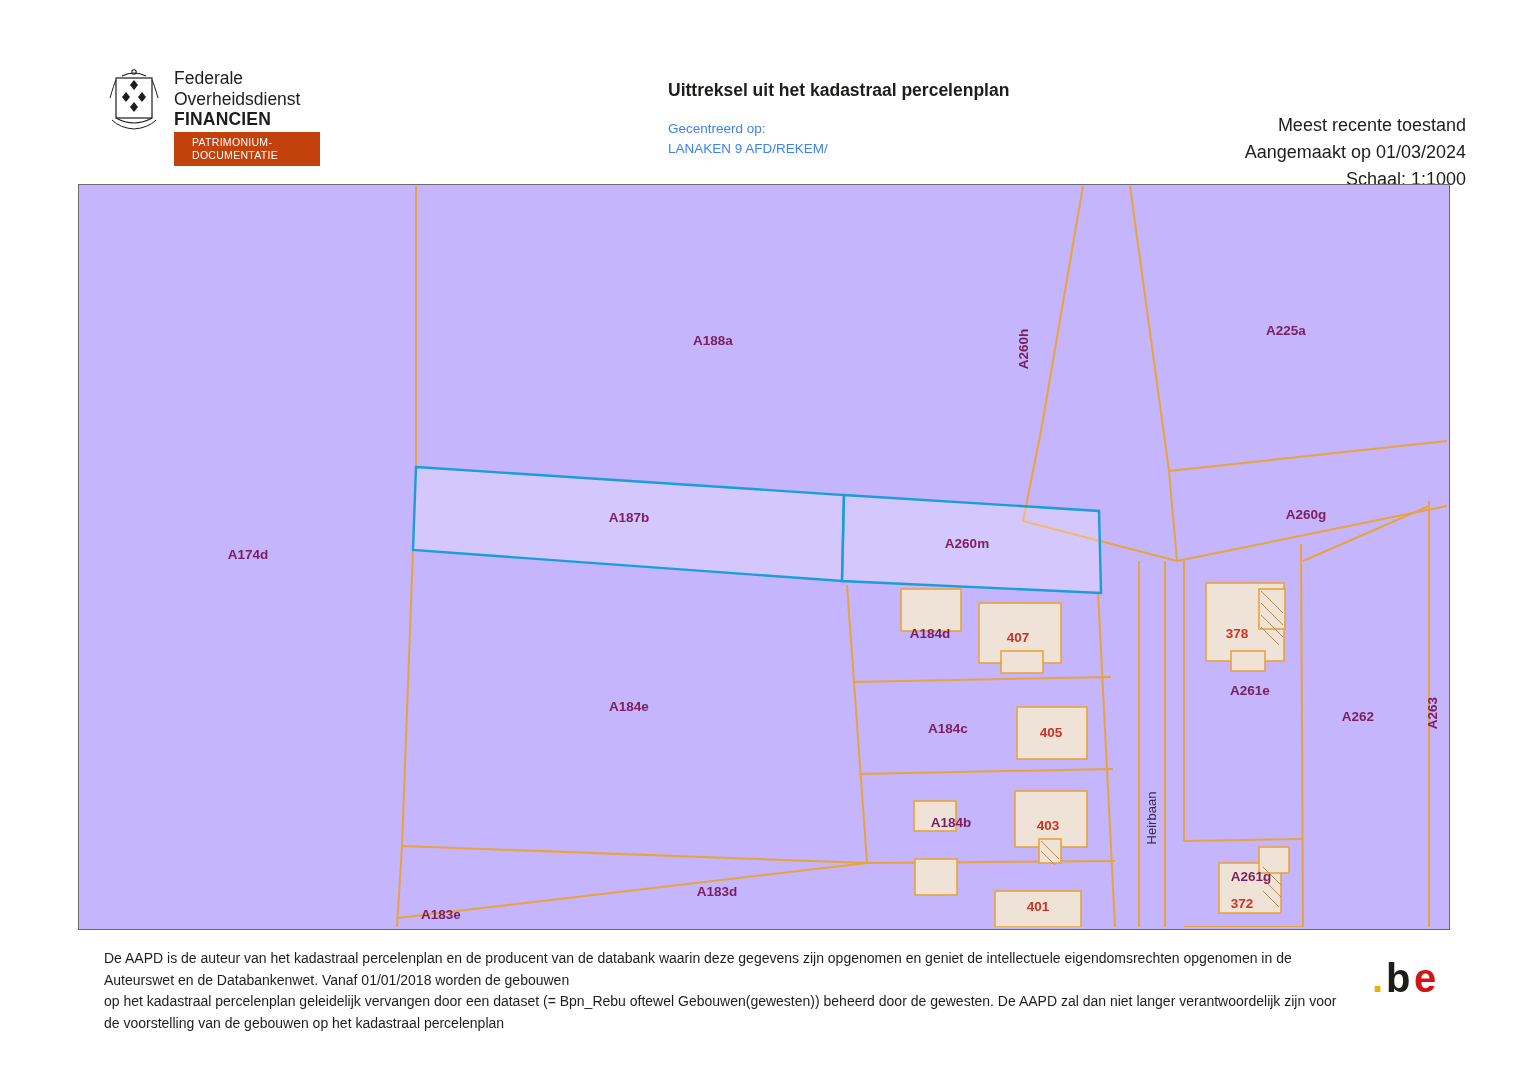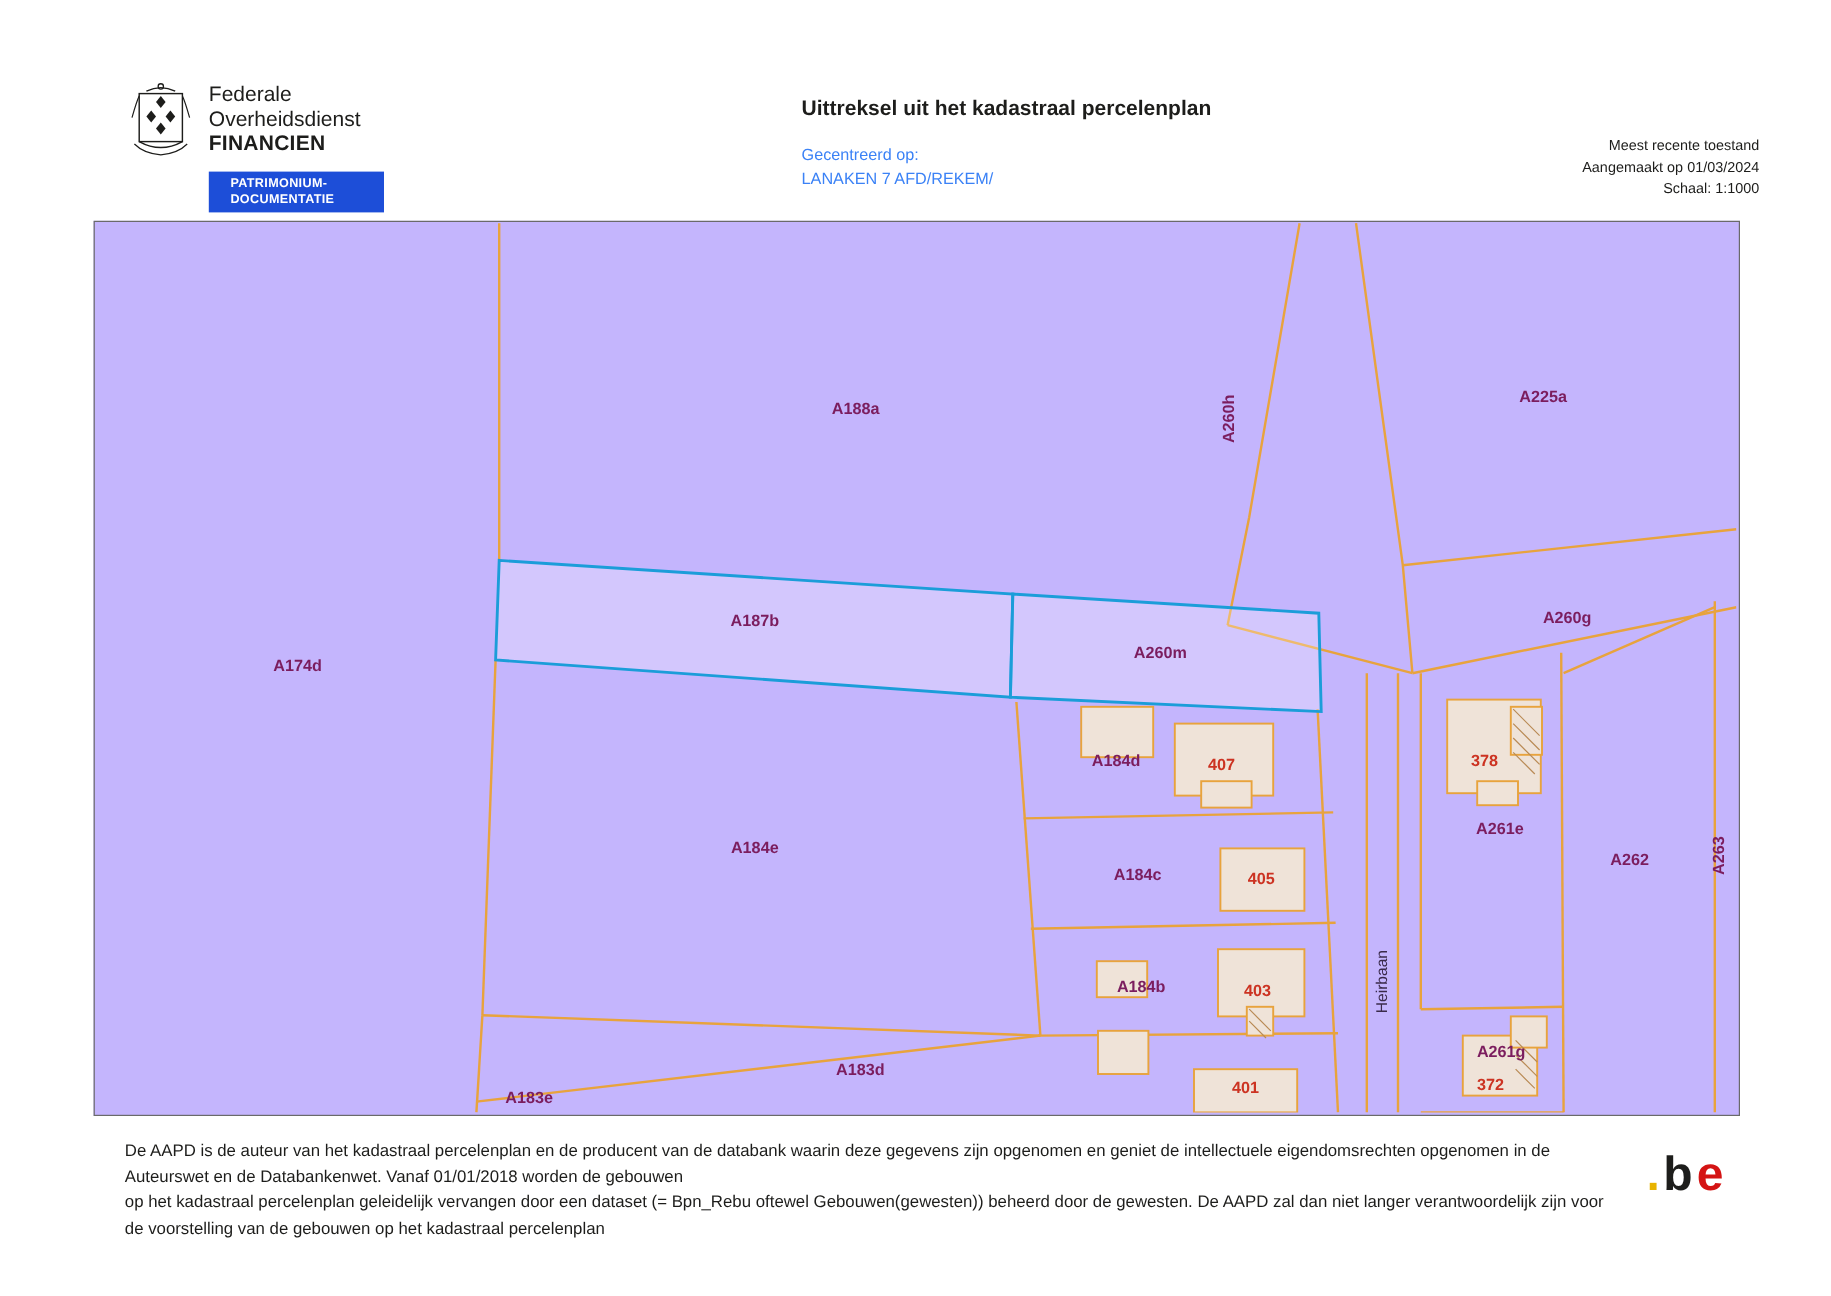--- a/index.html
+++ b/index.html
@@ -40,24 +40,24 @@
   .fod-text {
     line-height: 1.18;
     font-size: 17.5px;
     color: #1d1d1b;
   }
   .fod-text .bold {
     font-weight: bold;
     letter-spacing: .2px;
   }
   .patrimonium {
-    margin-top: 13px;
-    background: #1d4ed8;
+    margin-top: 2px;
+    background: #c2410c;
     color: #ffffff;
-    font-weight: bold;
+    font-weight: normal;
     font-size: 10.5px;
     line-height: 1.25;
     letter-spacing: .3px;
     padding: 4px 8px 4px 18px;
     width: 120px;
   }
 
   .title-block {
     position: absolute;
     left: 668px;
@@ -74,21 +74,21 @@
     font-size: 13.5px;
     line-height: 1.45;
     color: #3b82f6;
   }
 
   .meta-block {
     position: absolute;
     right: 78px;
     top: 112px;
     text-align: right;
-    font-size: 12px;
+    font-size: 18px;
     line-height: 1.5;
     color: #1d1d1b;
   }
 
   
   .map-frame {
     position: absolute;
     left: 78px;
     top: 184px;
     width: 1370px;
@@ -144,21 +144,21 @@
         <div>PATRIMONIUM-</div>
         <div>DOCUMENTATIE</div>
       </div>
     </div>
   </div>
 
   <div class="title-block">
     <div class="doc-title">Uittreksel uit het kadastraal percelenplan</div>
     <div class="centered-on">
       <div>Gecentreerd op:</div>
-      <div>LANAKEN 7 AFD/REKEM/</div>
+      <div>LANAKEN 9 AFD/REKEM/</div>
     </div>
   </div>
 
   <div class="meta-block">
     <div>Meest recente toestand</div>
     <div>Aangemaakt op 01/03/2024</div>
     <div>Schaal: 1:1000</div>
   </div>
 
 </div>

